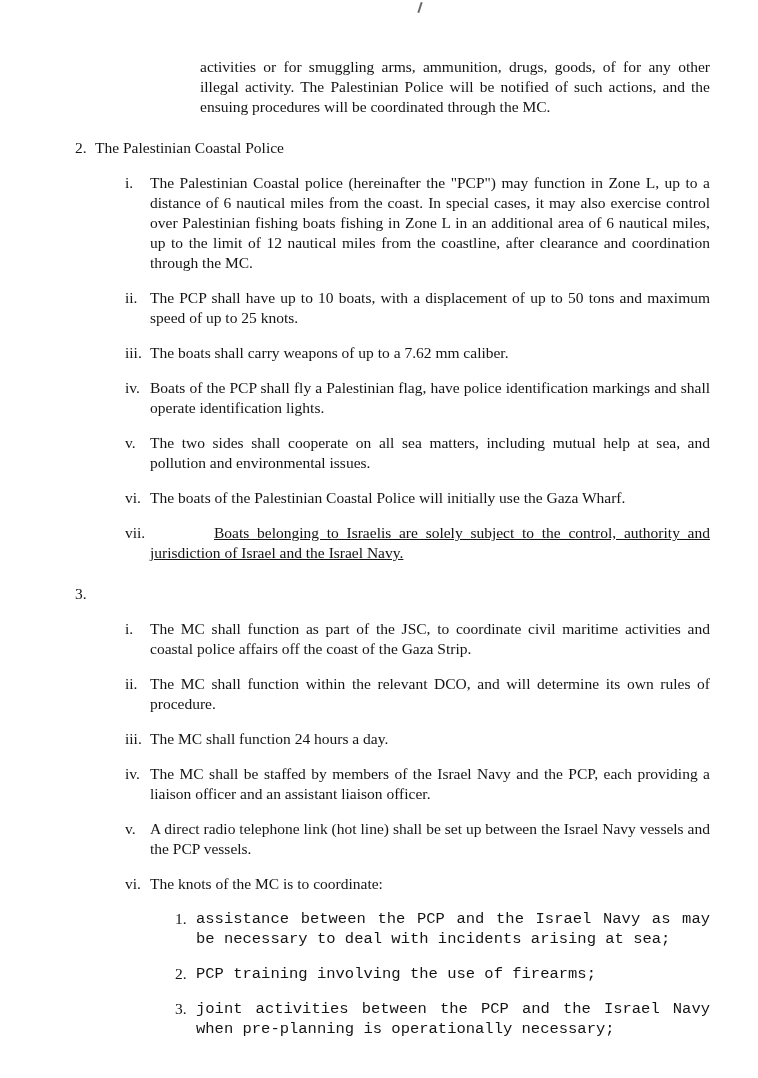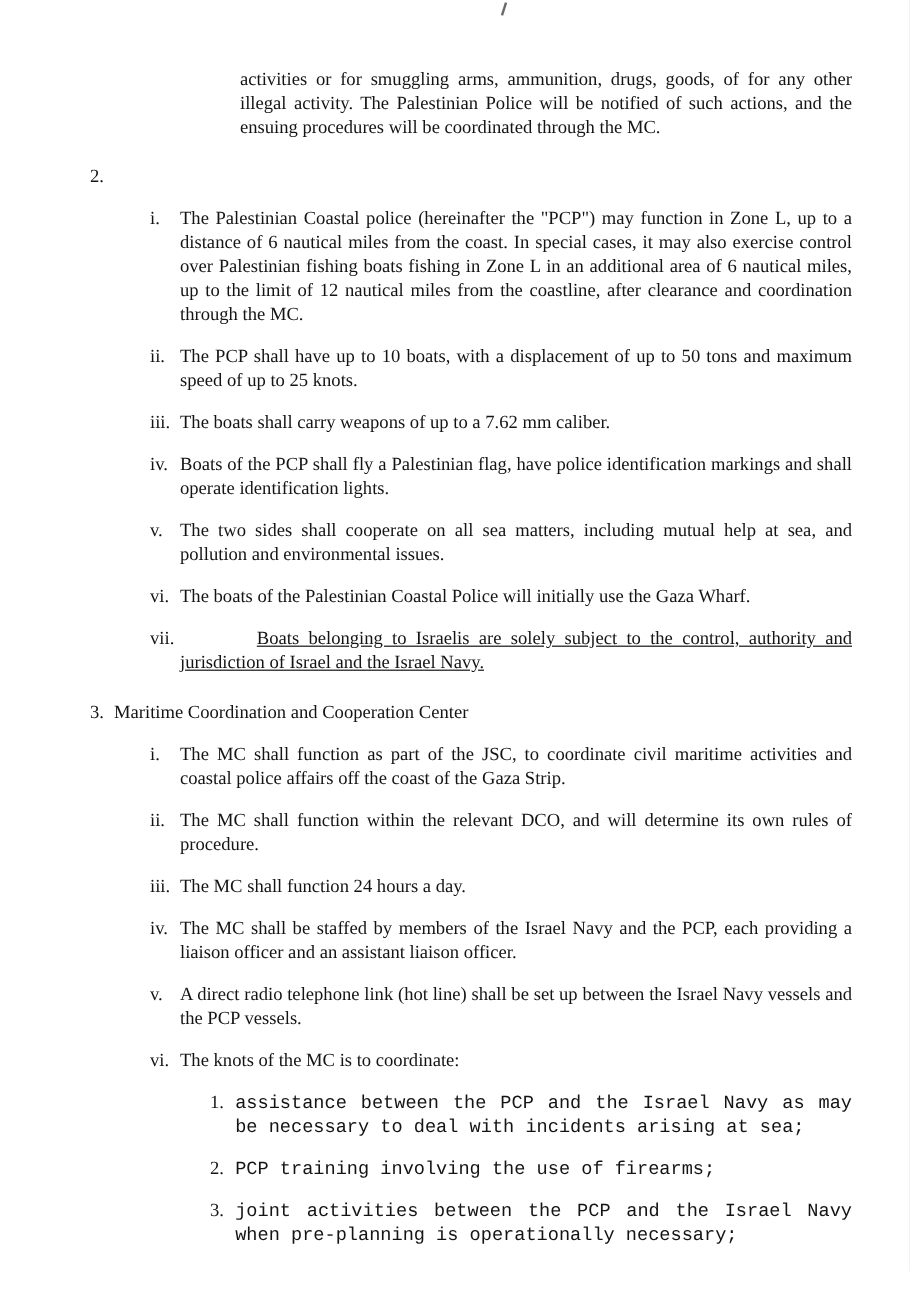--- a/index.html
+++ b/index.html
@@ -81,20 +81,21 @@
 <body>
 
 <div class="page">
 
   <div class="artifact"></div>
 
   <p class="continuation">activities or  for smuggling arms, ammunition, drugs, goods, of for any other  illegal  activity.  The  Palestinian  Police   will be notified of such actions,  and  the  ensuing  procedures  will   be coordinated through the MC.</p>
 
   <div class="section-heading">
     <span class="sec-num">2.</span>
+    <span class="sec-title">The Palestinian Coastal Police</span>
   </div>
 
   <div class="items">
     <div class="item">
       <span class="marker">i.</span>
       <p class="item-text">The Palestinian Coastal police (hereinafter the "PCP") may function in Zone L, up  to a distance of 6 nautical miles from the coast. In special cases, it may also exercise  control  over  Palestinian  fishing  boats  fishing  in  Zone  L  in  an additional  area of 6 nautical miles, up to the limit of 12 nautical miles from the coastline, after clearance and coordination through the MC.</p>
     </div>
     <div class="item">
       <span class="marker">ii.</span>
       <p class="item-text">The  PCP  shall  have  up  to 10 boats, with a displacement of up to 50 tons and maximum speed of up to 25 knots.</p>
@@ -116,21 +117,20 @@
       <p class="item-text">The boats of the Palestinian Coastal Police will initially use the Gaza Wharf.</p>
     </div>
     <div class="item">
       <span class="marker">vii.</span>
       <p class="item-text wide-gap">Boats  belonging  to  Israelis   are solely subject to the control, authority and jurisdiction of Israel and the Israel Navy.</p>
     </div>
   </div>
 
   <div class="section-heading">
     <span class="sec-num">3.</span>
-    <span class="sec-title">Maritime Coordination and Cooperation Center</span>
   </div>
 
   <div class="items">
     <div class="item">
       <span class="marker">i.</span>
       <p class="item-text">The  MC   shall  function  as  part  of  the  JSC,  to  coordinate  civil  maritime activities and coastal police affairs off the coast of the Gaza Strip.</p>
     </div>
     <div class="item">
       <span class="marker">ii.</span>
       <p class="item-text">The  MC  shall  function  within   the relevant DCO, and will determine its own rules of procedure.</p>

